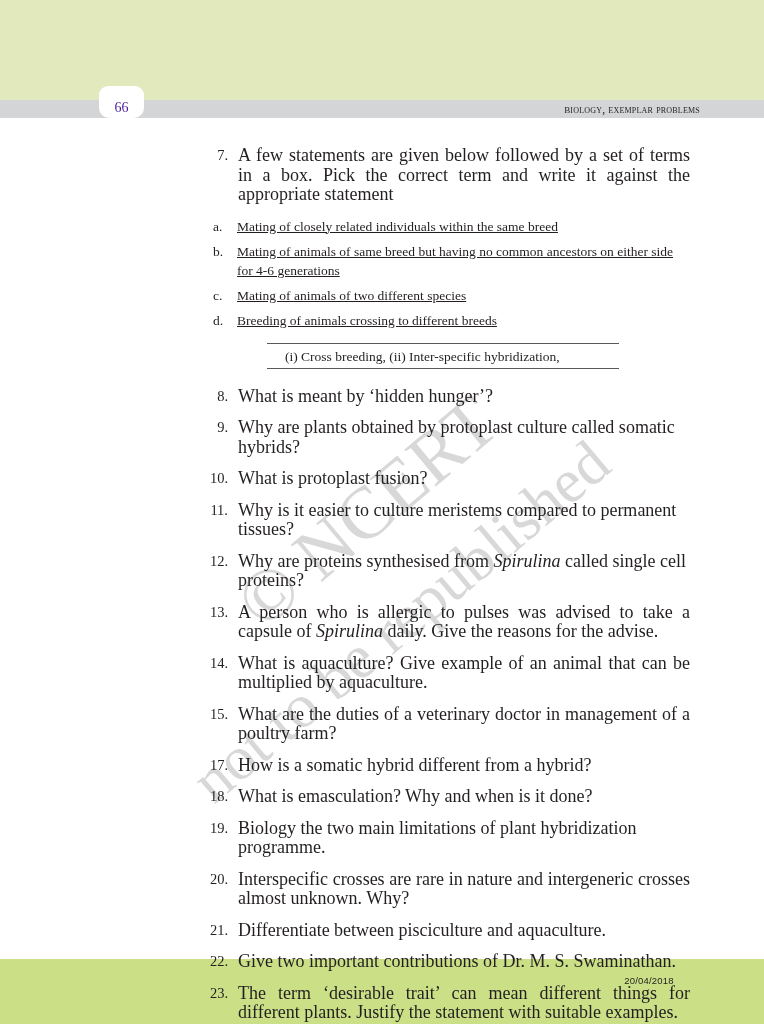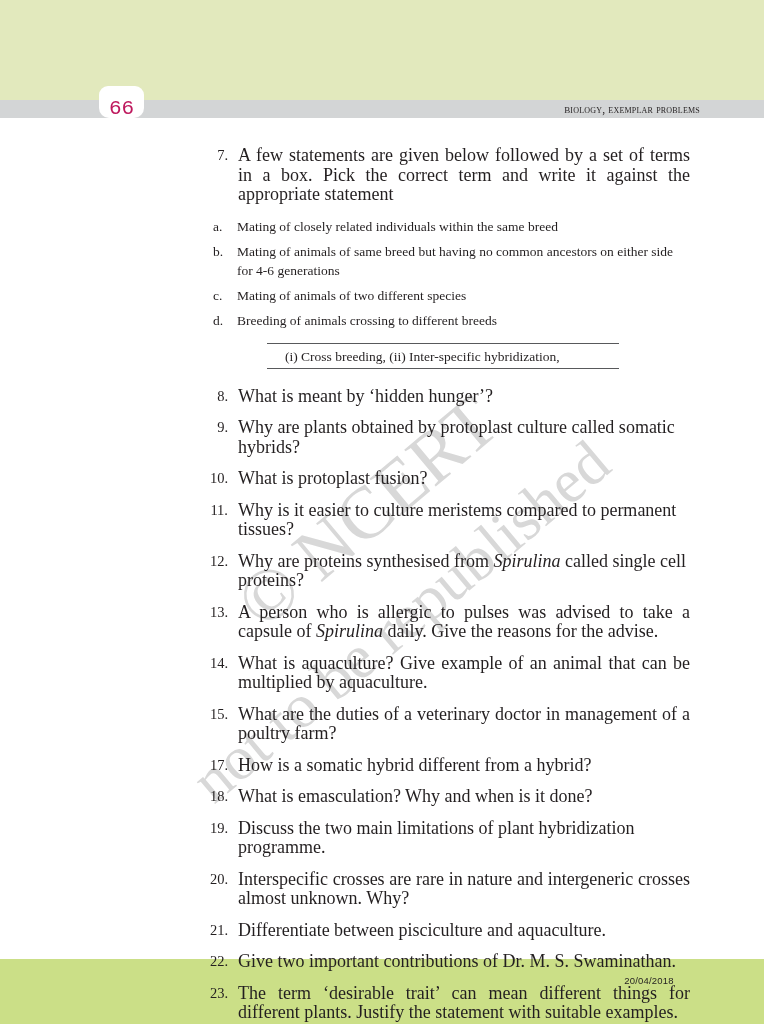--- a/index.html
+++ b/index.html
@@ -50,23 +50,23 @@
     border-bottom-left-radius: 10px;
     border-bottom-right-radius: 10px;
     border-top-left-radius: 9px;
     border-top-right-radius: 9px;
     display: flex;
     align-items: center;
     justify-content: center;
     z-index: 4;
   }
   .page-number-tab .num {
-    font-family: Liberation Mono, monospace;
-    font-size: 21px;
-    color: #be185d;
+    font-family: Liberation Serif, serif;
+    font-size: 14px;
+    color: #4c1d95;
     line-height: 1;
     padding-top: 12px;
   }
 
   .running-head {
     position: absolute;
     right: 64px;
     top: 100px;
     height: 18px;
     display: flex;
@@ -205,20 +205,21 @@
     font-size: 13.5px;
     color: #231f20;
     line-height: 19px;
   }
   .sub-text {
     flex: 1;
     font-size: 13.5px;
     color: #231f20;
     line-height: 19px;
     text-align: left;
+    text-decoration: underline;
   }
 
   
   .terms-box {
     margin-top: 13px;
     margin-left: 66px;
     width: 352px;
     border-top: 1.4px solid #58595b;
     border-bottom: 1.4px solid #58595b;
     padding: 4px 0 3px 0;
@@ -331,21 +332,21 @@
         <div class="q-text nojust">How is a somatic hybrid different from a hybrid?</div>
       </div>
 
       <div class="q-item">
         <div class="q-num">18.</div>
         <div class="q-text nojust">What is emasculation? Why and when is it done?</div>
       </div>
 
       <div class="q-item">
         <div class="q-num">19.</div>
-        <div class="q-text nojust">Discuss the two main limitations of plant hybridization programme.</div>
+        <div class="q-text nojust">Biology the two main limitations of plant hybridization programme.</div>
       </div>
 
       <div class="q-item">
         <div class="q-num">20.</div>
         <div class="q-text">Interspecific crosses are rare in nature and intergeneric crosses almost unknown. Why?</div>
       </div>
 
       <div class="q-item">
         <div class="q-num">21.</div>
         <div class="q-text nojust">Differentiate between pisciculture and aquaculture.</div>

